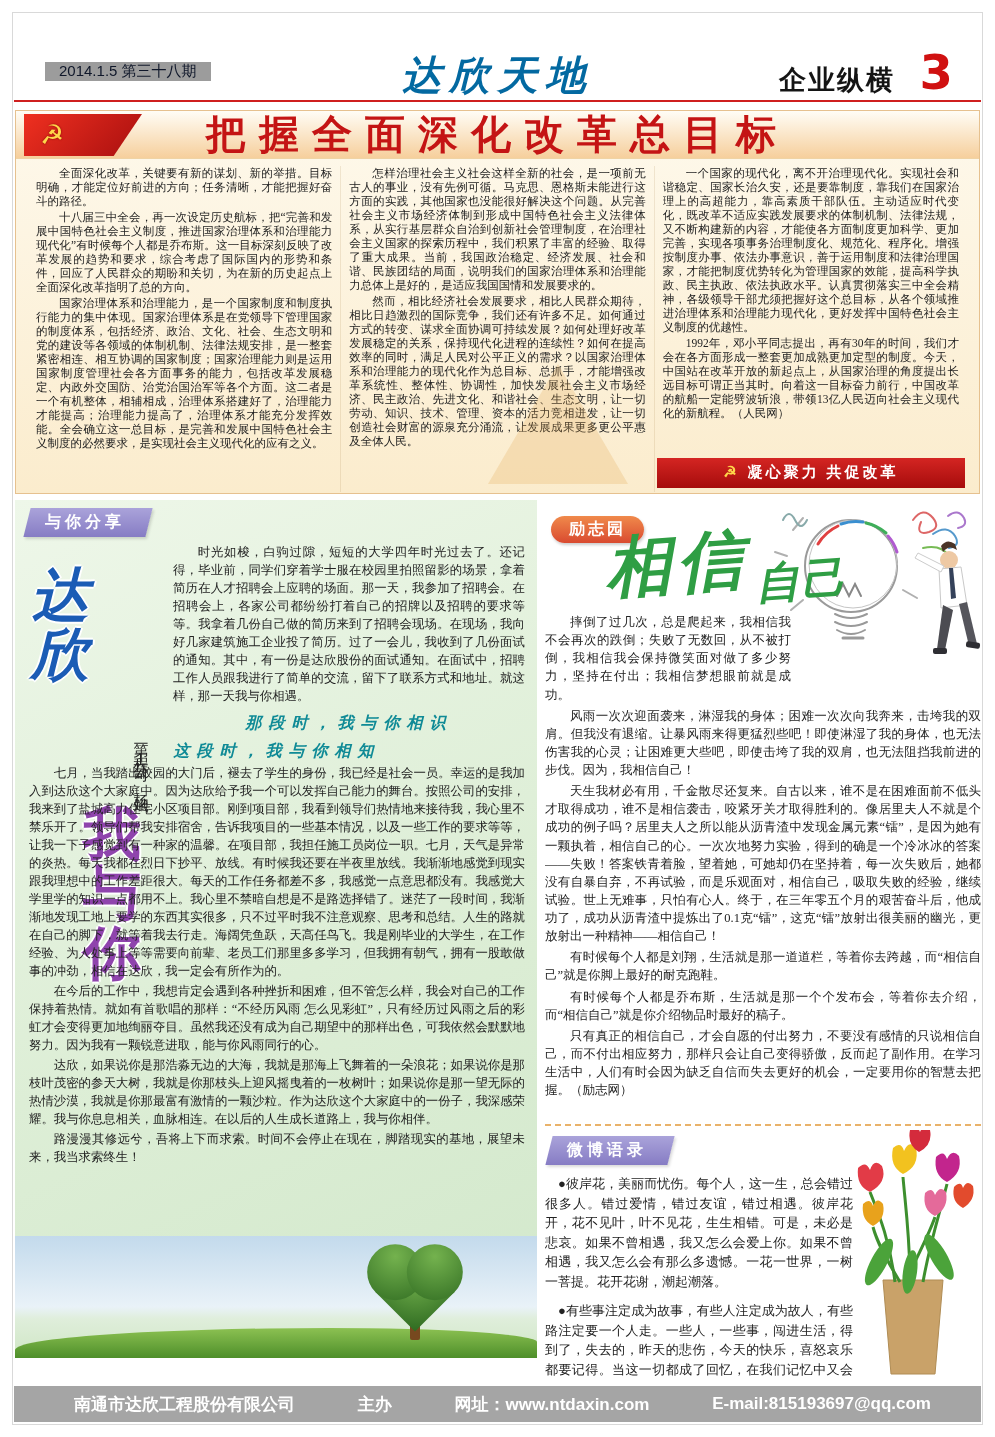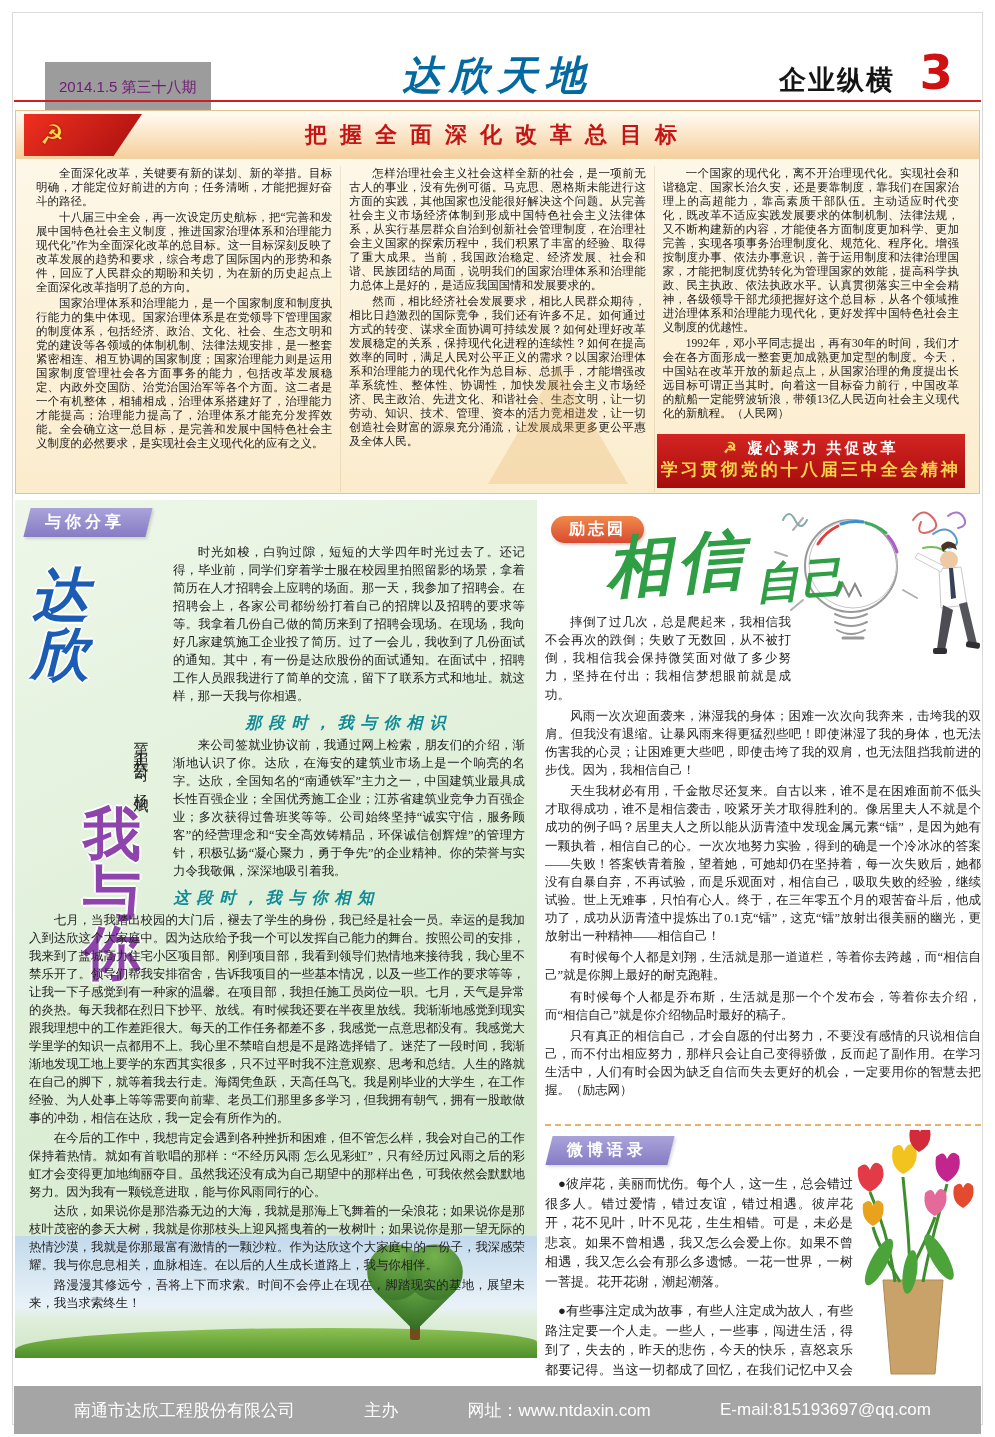--- a/index.html
+++ b/index.html
@@ -1,36 +1,36 @@
 <!DOCTYPE html>
 <html><head>
 <meta charset="utf-8">
 <style>
   * { box-sizing: border-box; }
   body { margin:0; background:#fff; font-family:"Liberation Sans", sans-serif; }
   .page { position:relative; width:995px; height:1437px; margin:0 auto; background:#fff; overflow:hidden; }
   .frame { position:absolute; left:12px; top:12px; right:12px; bottom:12px; border:1px solid #d9d9d9; pointer-events:none; }
 
   
-  .issue-box { position:absolute; left:45px; top:62px; background:#9c9c9c; color:#701a75; font-size:15px; padding:16px 14px; }
+  .issue-box { position:absolute; left:45px; top:62px; background:#9c9c9c; color:#0f172a; font-size:15px; padding:0 14px; }
   .masthead { position:absolute; left:0; right:0; top:48px; text-align:center; font-family:"DejaVu Serif", serif;
               font-style:italic; font-weight:bold; font-size:40px; color:#0369a1; letter-spacing:8px; }
   .section-name { position:absolute; right:100px; top:62px; font-weight:bold; font-size:27px; color:#141414; letter-spacing:2px; }
   .page-num { position:absolute; right:42px; top:44px; font-weight:bold; font-size:48px; color:#d01111; font-family:"DejaVu Sans", sans-serif; }
   .red-rule { position:absolute; left:14px; right:14px; top:100px; height:2px; background:#cf1f1f; }
 
   
   .main-box { position:absolute; left:15px; top:110px; width:965px; height:384px; border:1px solid #e6c18f;
               background:linear-gradient(180deg,#fef9ec 0%,#fbeccd 100%); }
   .main-banner { position:relative; height:48px; background:linear-gradient(180deg,#fffdf6 0%,#f6cf9c 100%); border-bottom:1px solid #efd3a4; }
   .flag { position:absolute; left:8px; top:3px; width:118px; height:42px;
           background:linear-gradient(135deg,#ef3020,#a80f0f); clip-path:polygon(0 0,100% 0,76% 100%,0 100%);
           display:flex; align-items:center; }
   .flag .emblem { color:#ffd54a; font-size:27px; margin-left:16px; text-shadow:0 0 2px #7a0000; }
-  .main-title { text-align:center; line-height:48px; font-size:22px; font-weight:bold; color:#c41414; letter-spacing:13px;
+  .main-title { text-align:center; line-height:48px; font-size:40px; font-weight:bold; color:#c41414; letter-spacing:13px;
                 font-family:"Liberation Serif", serif; }
   .main-cols { display:flex; padding:7px 12px 0; }
   .main-col { flex:1; padding:0 8px; font-size:11.5px; line-height:1.22; text-align:justify; color:#222;
               font-family:"Liberation Serif", serif; height:326px; overflow:hidden; }
   .main-col + .main-col { border-left:1px solid rgba(160,120,60,.15); }
   .main-col p { margin:0 0 2px; text-indent:2em; }
   .col3 { position:relative; }
   .col3-text { height:254px; overflow:hidden; }
   .wm-pyramid { position:absolute; left:47%; bottom:8px; width:0; height:0; border-left:70px solid transparent;
                 border-right:70px solid transparent; border-bottom:120px solid rgba(225,160,70,.22); }
@@ -91,22 +91,22 @@
 
   
   .weibo-box { position:absolute; left:545px; top:1130px; width:436px; height:252px; overflow:hidden; }
   .weibo-ribbon { top:6px; left:4px; position:absolute; }
   .weibo-text { margin:44px 128px 0 0; }
   .weibo-box p { font-size:13px; line-height:1.5; text-align:justify; text-indent:1em; color:#222;
                  margin:0 0 10px; font-family:"Liberation Serif", serif; }
   .flowers { position:absolute; right:-4px; top:-8px; width:150px; height:262px; }
 
   
-  .footer { position:absolute; left:14px; right:14px; top:1386px; height:48px; background:#a5a5a5; color:#fff;
-            display:flex; align-items:center; justify-content:space-between; padding:0 50px 0 60px; font-size:17px; }
+  .footer { position:absolute; left:14px; right:14px; top:1386px; height:36px; background:#a5a5a5; color:#fff;
+            display:flex; align-items:center; justify-content:space-between; padding:0 50px 0 60px; font-size:17px;font-weight:bold; }
 </style>
 </head>
 <body>
 
 <div class="page">
   <div class="frame"></div>
 
   <div class="issue-box">2014.1.5 第三十八期</div>
   <div class="masthead">达欣天地</div>
   <div class="section-name">企业纵横</div>
@@ -116,54 +116,52 @@
   <div class="main-box">
     <div class="main-banner">
       <div class="flag">
           <span class="emblem">☭</span>
         </div>
       <div class="main-title">把握全面深化改革总目标</div>
     </div>
     <div class="main-cols">
       <div class="main-col">
         <p>全面深化改革，关键要有新的谋划、新的举措。目标明确，才能定位好前进的方向；任务清晰，才能把握好奋斗的路径。</p>
-        <p>十八届三中全会，再一次设定历史航标，把“完善和发展中国特色社会主义制度，推进国家治理体系和治理能力现代化”作为全面深化改革的总目标。这一目标深刻反映了改革发展的趋势和要求，综合考虑了国际国内的形势和条件，回应了人民群众的期盼和关切，为在新的历史起点上全面深化改革指明了总的方向。</p>
+        <p>十八届三中全会，再一次设定历史航标，把“完善和发展中国特色社会主义制度，推进国家治理体系和治理能力现代化”有时候每个人都是乔布斯。这一目标深刻反映了改革发展的趋势和要求，综合考虑了国际国内的形势和条件，回应了人民群众的期盼和关切，为在新的历史起点上全面深化改革指明了总的方向。</p>
         <p>国家治理体系和治理能力，是一个国家制度和制度执行能力的集中体现。国家治理体系是在党领导下管理国家的制度体系，包括经济、政治、文化、社会、生态文明和党的建设等各领域的体制机制、法律法规安排，是一整套紧密相连、相互协调的国家制度；国家治理能力则是运用国家制度管理社会各方面事务的能力，包括改革发展稳定、内政外交国防、治党治国治军等各个方面。这二者是一个有机整体，相辅相成，治理体系搭建好了，治理能力才能提高；治理能力提高了，治理体系才能充分发挥效能。全会确立这一总目标，是完善和发展中国特色社会主义制度的必然要求，是实现社会主义现代化的应有之义。</p>
       </div>
       <div class="main-col" style="position:relative;">
         <div class="wm-pyramid"></div>
         <p>怎样治理社会主义社会这样全新的社会，是一项前无古人的事业，没有先例可循。马克思、恩格斯未能进行这方面的实践，其他国家也没能很好解决这个问题。从完善社会主义市场经济体制到形成中国特色社会主义法律体系，从实行基层群众自治到创新社会管理制度，在治理社会主义国家的探索历程中，我们积累了丰富的经验、取得了重大成果。当前，我国政治稳定、经济发展、社会和谐、民族团结的局面，说明我们的国家治理体系和治理能力总体上是好的，是适应我国国情和发展要求的。</p>
         <p>然而，相比经济社会发展要求，相比人民群众期待，相比日趋激烈的国际竞争，我们还有许多不足。如何通过方式的转变、谋求全面协调可持续发展？如何处理好改革发展稳定的关系，保持现代化进程的连续性？如何在提高效率的同时，满足人民对公平正义的需求？以国家治理体系和治理能力的现代化作为总目标、总抓手，才能增强改革系统性、整体性、协调性，加快发展社会主义市场经济、民主政治、先进文化、和谐社会、生态文明，让一切劳动、知识、技术、管理、资本的活力竞相迸发，让一切创造社会财富的源泉充分涌流，让发展成果更多更公平惠及全体人民。</p>
       </div>
       <div class="main-col col3">
         <div class="col3-text">
           <p>一个国家的现代化，离不开治理现代化。实现社会和谐稳定、国家长治久安，还是要靠制度，靠我们在国家治理上的高超能力，靠高素质干部队伍。主动适应时代变化，既改革不适应实践发展要求的体制机制、法律法规，又不断构建新的内容，才能使各方面制度更加科学、更加完善，实现各项事务治理制度化、规范化、程序化。增强按制度办事、依法办事意识，善于运用制度和法律治理国家，才能把制度优势转化为管理国家的效能，提高科学执政、民主执政、依法执政水平。认真贯彻落实三中全会精神，各级领导干部尤须把握好这个总目标，从各个领域推进治理体系和治理能力现代化，更好发挥中国特色社会主义制度的优越性。</p>
           <p>1992年，邓小平同志提出，再有30年的时间，我们才会在各方面形成一整套更加成熟更加定型的制度。今天，中国站在改革开放的新起点上，从国家治理的角度提出长远目标可谓正当其时。向着这一目标奋力前行，中国改革的航船一定能劈波斩浪，带领13亿人民迈向社会主义现代化的新航程。（人民网）</p>
         </div>
         <div class="cta-banner">
           <div class="cta1"><span class="emblem">☭</span><span>凝心聚力 共促改革</span></div>
-          <div class="cta2">学习贯彻党的十八届三中全会精神</div>
         </div>
       </div>
     </div>
   </div>
 
   <div class="share-box">
     <div class="ribbon share-ribbon"><span>与你分享</span></div>
 
     <div class="share-left">
       <div class="stack stack-daxin">达欣</div>
       <div class="byline">第一工程公司　杨斌</div>
       <div class="stack stack-me">我与你</div>
     </div>
 
     <div class="share-top">
       <p class="body">时光如梭，白驹过隙，短短的大学四年时光过去了。还记得，毕业前，同学们穿着学士服在校园里拍照留影的场景，拿着简历在人才招聘会上应聘的场面。那一天，我参加了招聘会。在招聘会上，各家公司都纷纷打着自己的招牌以及招聘的要求等等。我拿着几份自己做的简历来到了招聘会现场。在现场，我向好几家建筑施工企业投了简历。过了一会儿，我收到了几份面试的通知。其中，有一份是达欣股份的面试通知。在面试中，招聘工作人员跟我进行了简单的交流，留下了联系方式和地址。就这样，那一天我与你相遇。</p>
       <div class="script-head">那段时，我与你相识</div>
-      <p class="body">来公司签就业协议前，我通过网上检索，朋友们的介绍，渐渐地认识了你。达欣，在海安的建筑业市场上是一个响亮的名字。达欣，全国知名的“南通铁军”主力之一，中国建筑业最具成长性百强企业；全国优秀施工企业；江苏省建筑业竞争力百强企业；多次获得过鲁班奖等等。公司始终坚持“诚实守信，服务顾客”的经营理念和“安全高效铸精品，环保诚信创辉煌”的管理方针，积极弘扬“凝心聚力，勇于争先”的企业精神。你的荣誉与实力令我敬佩，深深地吸引着我。</p>
     </div>
 
     <div class="share-bottom">
       <div class="script-head">这段时，我与你相知</div>
       <p class="body">七月，当我踏出校园的大门后，褪去了学生的身份，我已经是社会一员。幸运的是我加入到达欣这个大家庭中。因为达欣给予我一个可以发挥自己能力的舞台。按照公司的安排，我来到了盐城高力住宅小区项目部。刚到项目部，我看到领导们热情地来接待我，我心里不禁乐开了。领导们帮我安排宿舍，告诉我项目的一些基本情况，以及一些工作的要求等等，让我一下子感觉到有一种家的温馨。在项目部，我担任施工员岗位一职。七月，天气是异常的炎热。每天我都在烈日下抄平、放线。有时候我还要在半夜里放线。我渐渐地感觉到现实跟我理想中的工作差距很大。每天的工作任务都差不多，我感觉一点意思都没有。我感觉大学里学的知识一点都用不上。我心里不禁暗自想是不是路选择错了。迷茫了一段时间，我渐渐地发现工地上要学的东西其实很多，只不过平时我不注意观察、思考和总结。人生的路就在自己的脚下，就等着我去行走。海阔凭鱼跃，天高任鸟飞。我是刚毕业的大学生，在工作经验、为人处事上等等需要向前辈、老员工们那里多多学习，但我拥有朝气，拥有一股敢做事的冲劲，相信在达欣，我一定会有所作为的。</p>
       <p class="body">在今后的工作中，我想肯定会遇到各种挫折和困难，但不管怎么样，我会对自己的工作保持着热情。就如有首歌唱的那样：“不经历风雨 怎么见彩虹”，只有经历过风雨之后的彩虹才会变得更加地绚丽夺目。虽然我还没有成为自己期望中的那样出色，可我依然会默默地努力。因为我有一颗锐意进取，能与你风雨同行的心。</p>
       <p class="body">达欣，如果说你是那浩淼无边的大海，我就是那海上飞舞着的一朵浪花；如果说你是那枝叶茂密的参天大树，我就是你那枝头上迎风摇曳着的一枚树叶；如果说你是那一望无际的热情沙漠，我就是你那最富有激情的一颗沙粒。作为达欣这个大家庭中的一份子，我深感荣耀。我与你息息相关，血脉相连。在以后的人生成长道路上，我与你相伴。</p>
       <p class="body">路漫漫其修远兮，吾将上下而求索。时间不会停止在现在，脚踏现实的基地，展望未来，我当求索终生！</p>
     </div>
 

